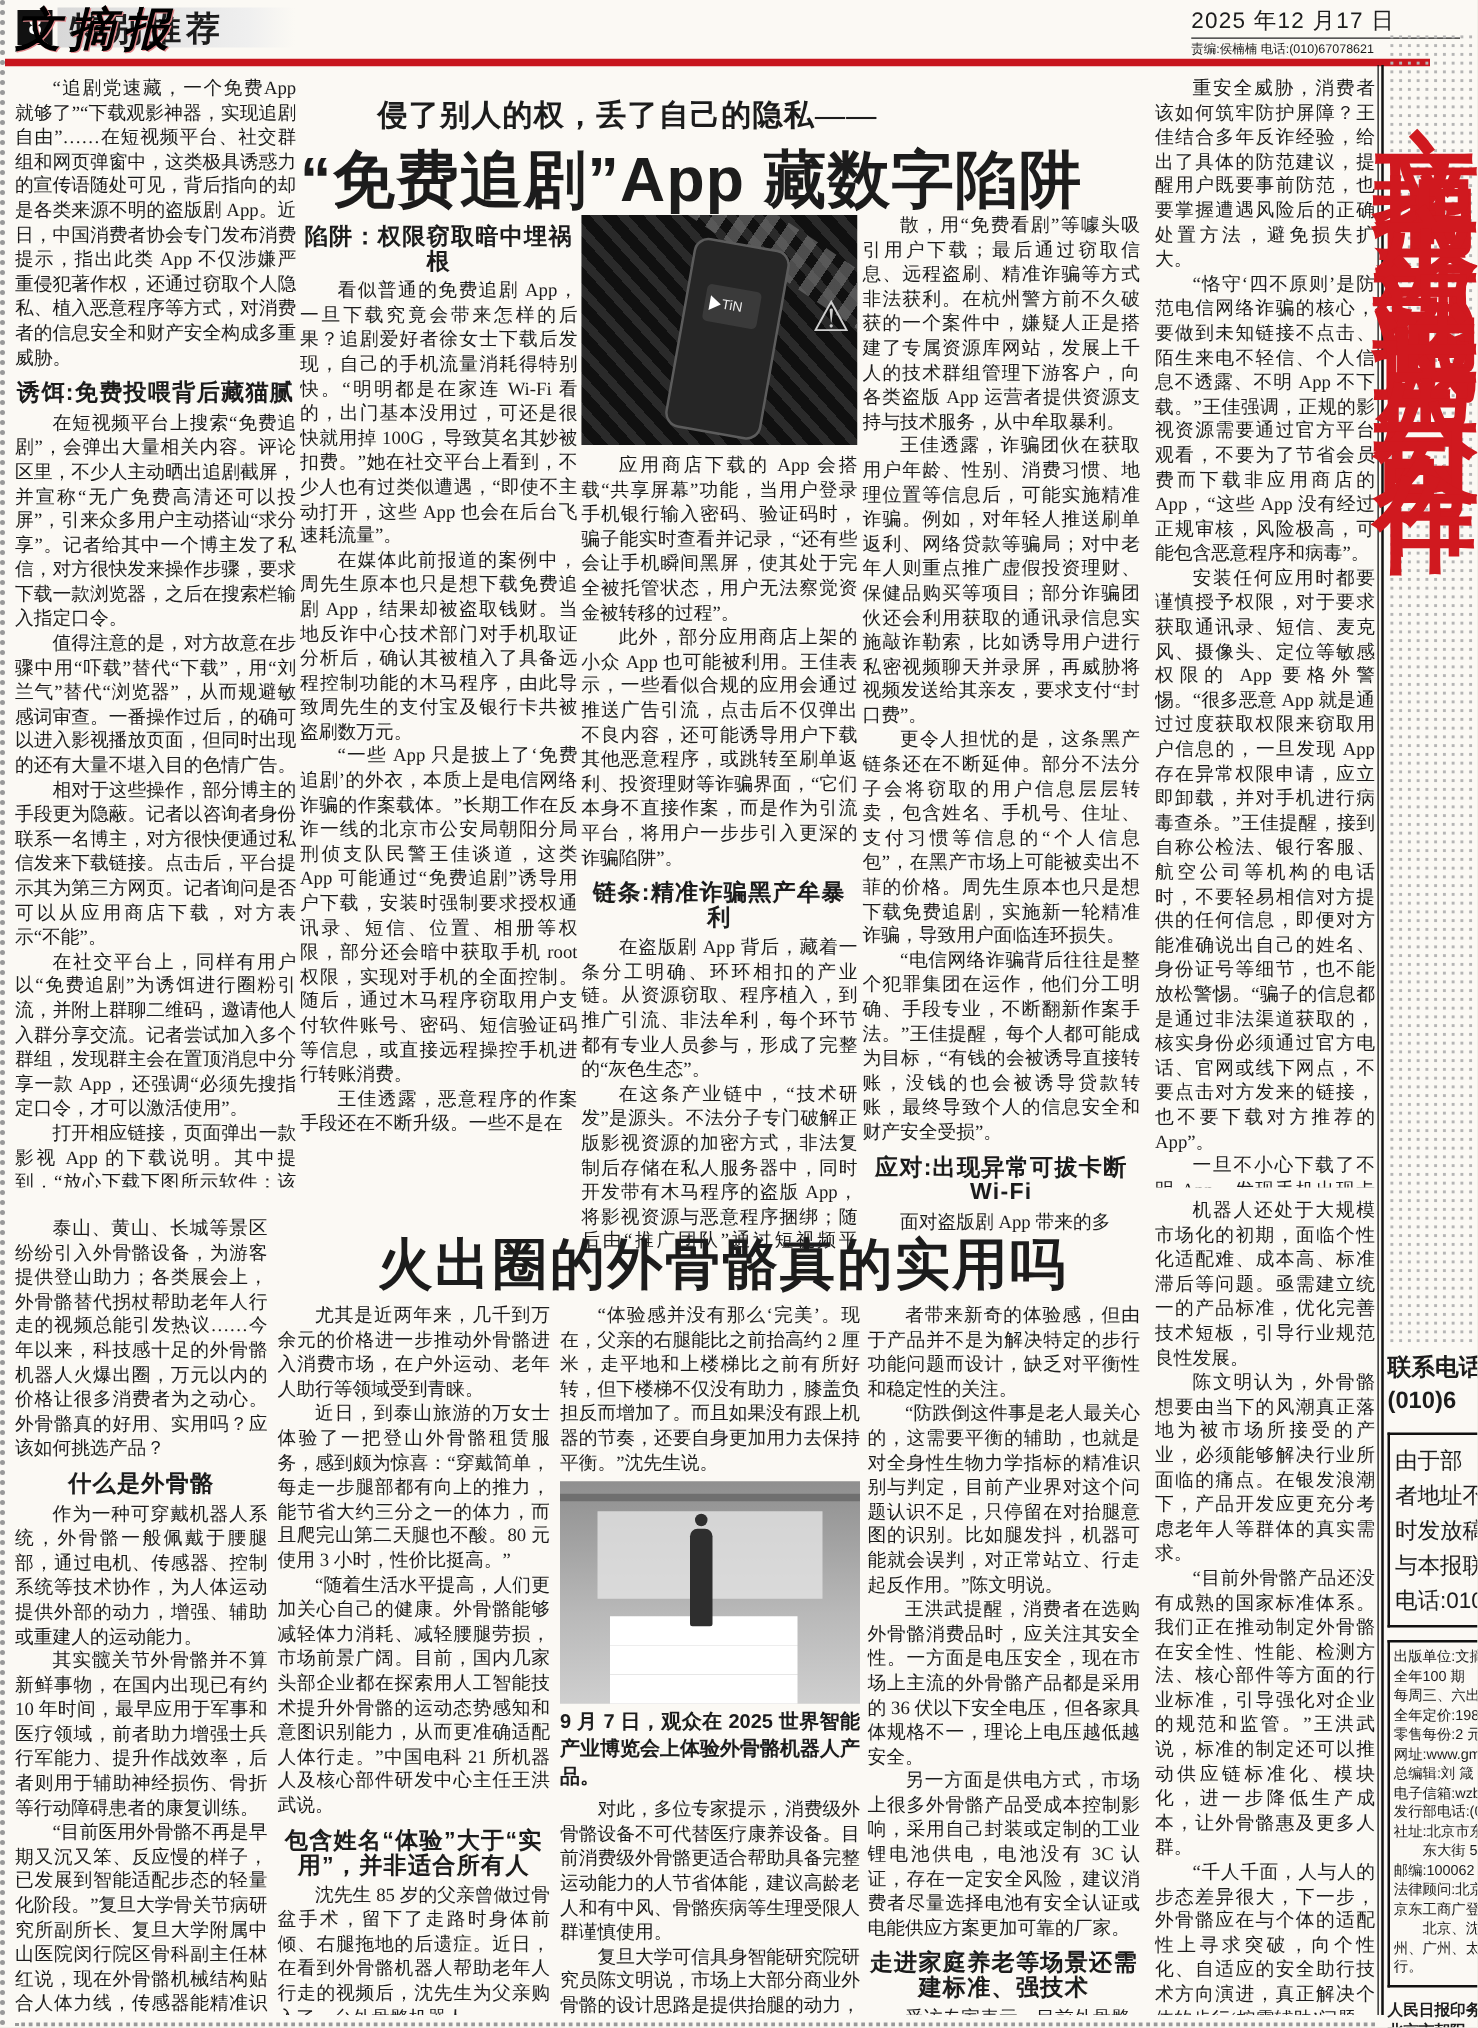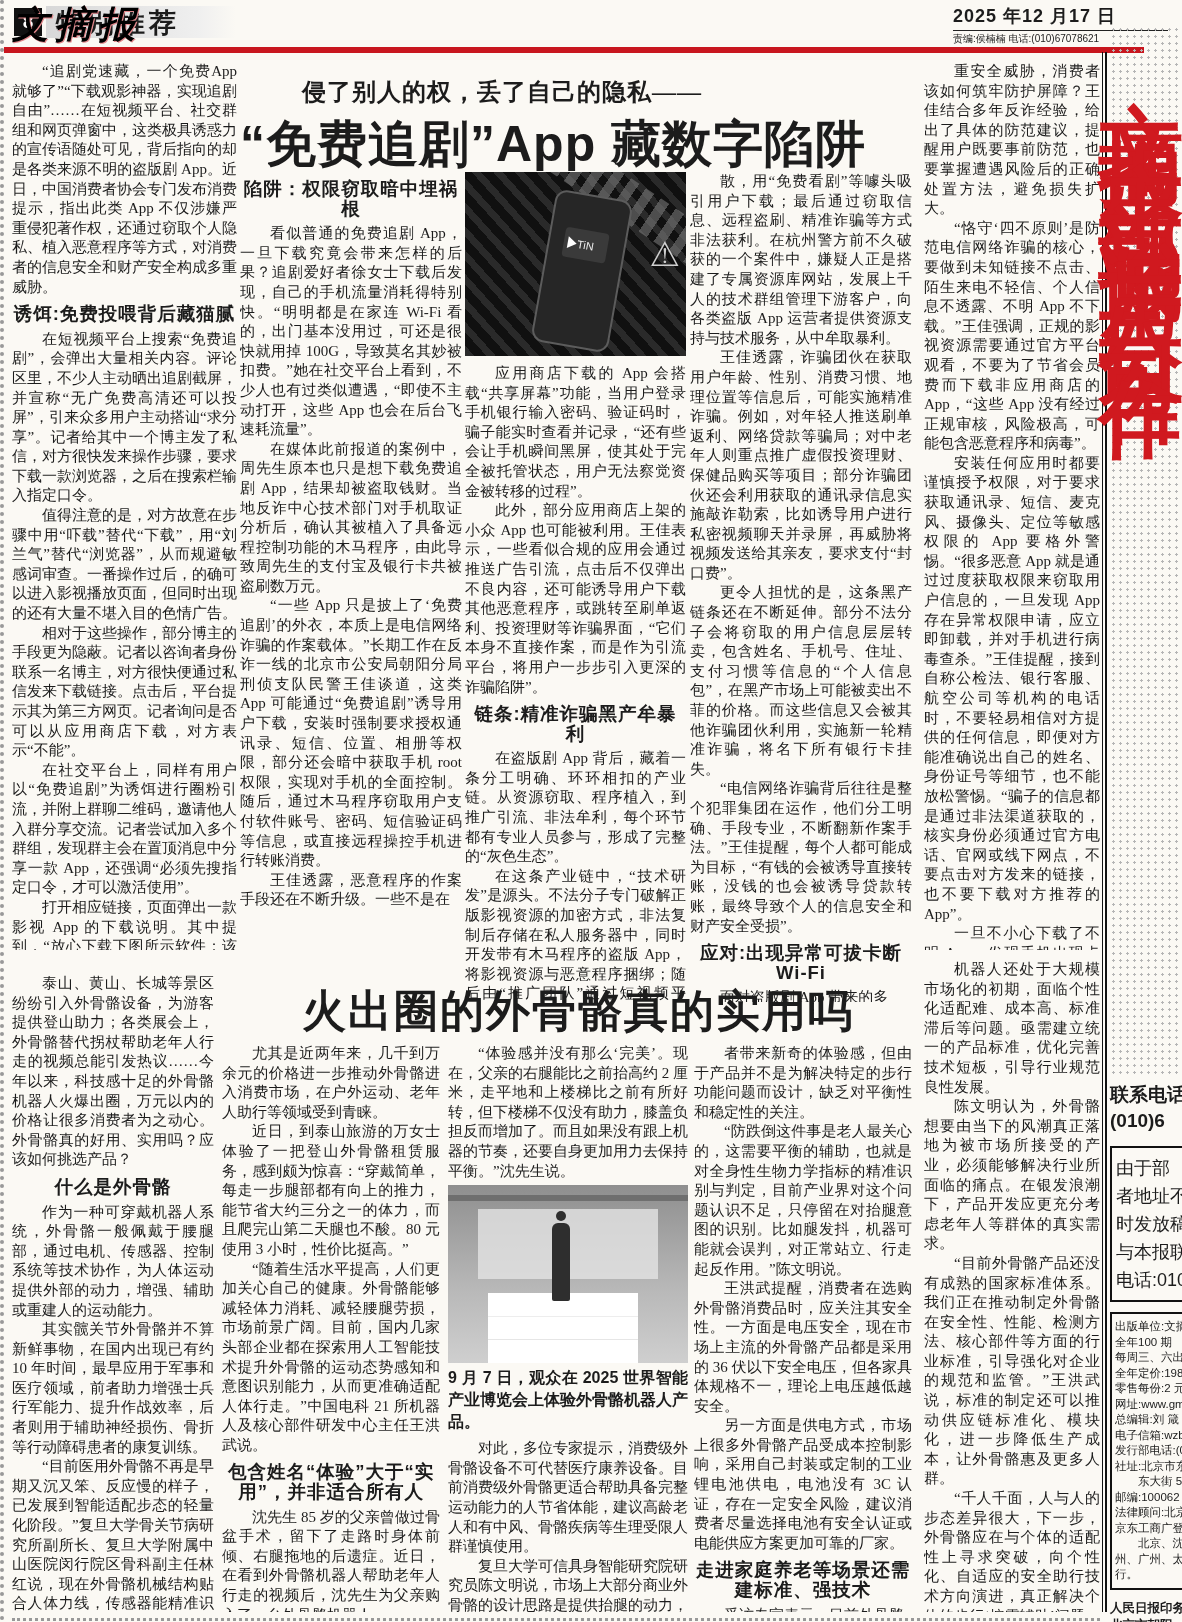--- a/index.html
+++ b/index.html
@@ -11,21 +11,21 @@
   .pagenum{position:absolute;left:2px;top:4px;width:28px;height:28px;background:#111;color:#fff;
            font-family:"Liberation Sans",sans-serif;font-weight:bold;font-size:19px;line-height:28px;text-align:center;}
   .secband{position:absolute;left:34px;top:2px;width:190px;height:32px;
            background:linear-gradient(90deg,#d8d8d8,#efefef 80%,rgba(255,255,255,0));}
   .sectitle{position:absolute;left:44px;top:1px;font-size:27px;font-weight:bold;letter-spacing:4px;
             font-family:"Liberation Sans","DejaVu Sans",sans-serif;}
   .masthead{position:absolute;left:0;right:120px;top:4px;color:#000000;
             font-size:37px;font-weight:bold;font-style:italic;letter-spacing:6px;line-height:34px;
             text-shadow:1px 1px 0 #e3888c;}
   .dateblk{position:absolute;right:6px;top:0;width:215px;text-align:left;}
-  .dateline{font-size:18px;font-weight:bold;letter-spacing:1px;font-family:"Liberation Sans",sans-serif;}
+  .dateline{font-size:18px;font-weight:normal;letter-spacing:1px;font-family:"Liberation Sans",sans-serif;}
   .edline{font-size:10px;border-top:1.5px solid #222;margin-top:2px;padding-top:1px;
           font-family:"Liberation Sans",sans-serif;}
   .redrule{position:absolute;top:47px;left:0;width:1140px;height:6px;background:#c8161e;}
   
   .col{position:absolute;overflow:hidden;font-size:15px;line-height:19.6px;text-align:justify;}
   .col p{margin:0;text-indent:2em;}
   .col h3{margin:7px 0 6px 0;text-align:center;font-size:18.5px;letter-spacing:1px;
           font-family:"Liberation Sans","DejaVu Sans",sans-serif;}
   
   .art1{position:absolute;left:8px;top:56px;width:1088px;height:896px;}
@@ -133,21 +133,21 @@
           <p>此外，部分应用商店上架的小众 App 也可能被利用。王佳表示，一些看似合规的应用会通过推送广告引流，点击后不仅弹出不良内容，还可能诱导用户下载其他恶意程序，或跳转至刷单返利、投资理财等诈骗界面，“它们本身不直接作案，而是作为引流平台，将用户一步步引入更深的诈骗陷阱”。</p>
           <h3>链条:精准诈骗黑产牟暴利</h3>
           <p>在盗版剧 App 背后，藏着一条分工明确、环环相扣的产业链。从资源窃取、程序植入，到推广引流、非法牟利，每个环节都有专业人员参与，形成了完整的“灰色生态”。</p>
           <p>在这条产业链中，“技术研发”是源头。不法分子专门破解正版影视资源的加密方式，非法复制后存储在私人服务器中，同时开发带有木马程序的盗版 App，将影视资源与恶意程序捆绑；随后由“推广团队”通过短视频平台、社交群组等多种渠道扩</p>
         </div>
     </div>
 
     <div class="col" style="left:678px;top:116px;width:222px;height:830px;">
         <p>散，用“免费看剧”等噱头吸引用户下载；最后通过窃取信息、远程盗刷、精准诈骗等方式非法获利。在杭州警方前不久破获的一个案件中，嫌疑人正是搭建了专属资源库网站，发展上千人的技术群组管理下游客户，向各类盗版 App 运营者提供资源支持与技术服务，从中牟取暴利。</p>
         <p>王佳透露，诈骗团伙在获取用户年龄、性别、消费习惯、地理位置等信息后，可能实施精准诈骗。例如，对年轻人推送刷单返利、网络贷款等骗局；对中老年人则重点推广虚假投资理财、保健品购买等项目；部分诈骗团伙还会利用获取的通讯录信息实施敲诈勒索，比如诱导用户进行私密视频聊天并录屏，再威胁将视频发送给其亲友，要求支付“封口费”。</p>
-        <p>更令人担忧的是，这条黑产链条还在不断延伸。部分不法分子会将窃取的用户信息层层转卖，包含姓名、手机号、住址、支付习惯等信息的“个人信息包”，在黑产市场上可能被卖出不菲的价格。而这些信息又会被其他诈骗团伙利用，实施新一轮精准诈骗，将名下所有银行卡挂失。</p>
+        <p>更令人担忧的是，这条黑产链条还在不断延伸。部分不法分子会将窃取的用户信息层层转卖，包含姓名、手机号、住址、支付习惯等信息的“个人信息包”，在黑产市场上可能被卖出不菲的价格。周先生原本也只是想下载免费追剧，实施新一轮精准诈骗，导致用户面临连环损失。</p>
         <p>“电信网络诈骗背后往往是整个犯罪集团在运作，他们分工明确、手段专业，不断翻新作案手法。”王佳提醒，每个人都可能成为目标，“有钱的会被诱导直接转账，没钱的也会被诱导贷款转账，最终导致个人的信息安全和财产安全受损”。</p>
         <h3>应对:出现异常可拔卡断 Wi-Fi</h3>
         <p>面对盗版剧 App 带来的多</p>
       </div>
 
     <div class="col" style="left:912px;top:6px;width:176px;height:888px;">
         <p>重安全威胁，消费者该如何筑牢防护屏障？王佳结合多年反诈经验，给出了具体的防范建议，提醒用户既要事前防范，也要掌握遭遇风险后的正确处置方法，避免损失扩大。</p>
         <p>“恪守‘四不原则’是防范电信网络诈骗的核心，要做到未知链接不点击、陌生来电不轻信、个人信息不透露、不明 App 不下载。”王佳强调，正规的影视资源需要通过官方平台观看，不要为了节省会员费而下载非应用商店的 App，“这些 App 没有经过正规审核，风险极高，可能包含恶意程序和病毒”。</p>
         <p>安装任何应用时都要谨慎授予权限，对于要求获取通讯录、短信、麦克风、摄像头、定位等敏感权限的 App 要格外警惕。“很多恶意 App 就是通过过度获取权限来窃取用户信息的，一旦发现 App 存在异常权限申请，应立即卸载，并对手机进行病毒查杀。”王佳提醒，接到自称公检法、银行客服、航空公司等机构的电话时，不要轻易相信对方提供的任何信息，即便对方能准确说出自己的姓名、身份证号等细节，也不能放松警惕。“骗子的信息都是通过非法渠道获取的，核实身份必须通过官方电话、官网或线下网点，不要点击对方发来的链接，也不要下载对方推荐的 App”。</p>
         <p>一旦不小心下载了不明 App，发现手机出现卡顿、黑屏、自动弹窗等异常，或收到扣款通知，又该如何应对？王佳表示，可以迅速拔出手机 SIM 卡，阻断骗子获取短信验证码。同时，断开 Wi-Fi 和移动网络，防止骗子继续远程控制手机，“还有一点也很重要，那就是尽快用家人的手机拨打银行客服电话，将名下所有银行卡挂失，之后再拨打 110 报警。挂失银行卡比更改密码更有效，可以直接阻断骗子的盗刷行为”。</p>

